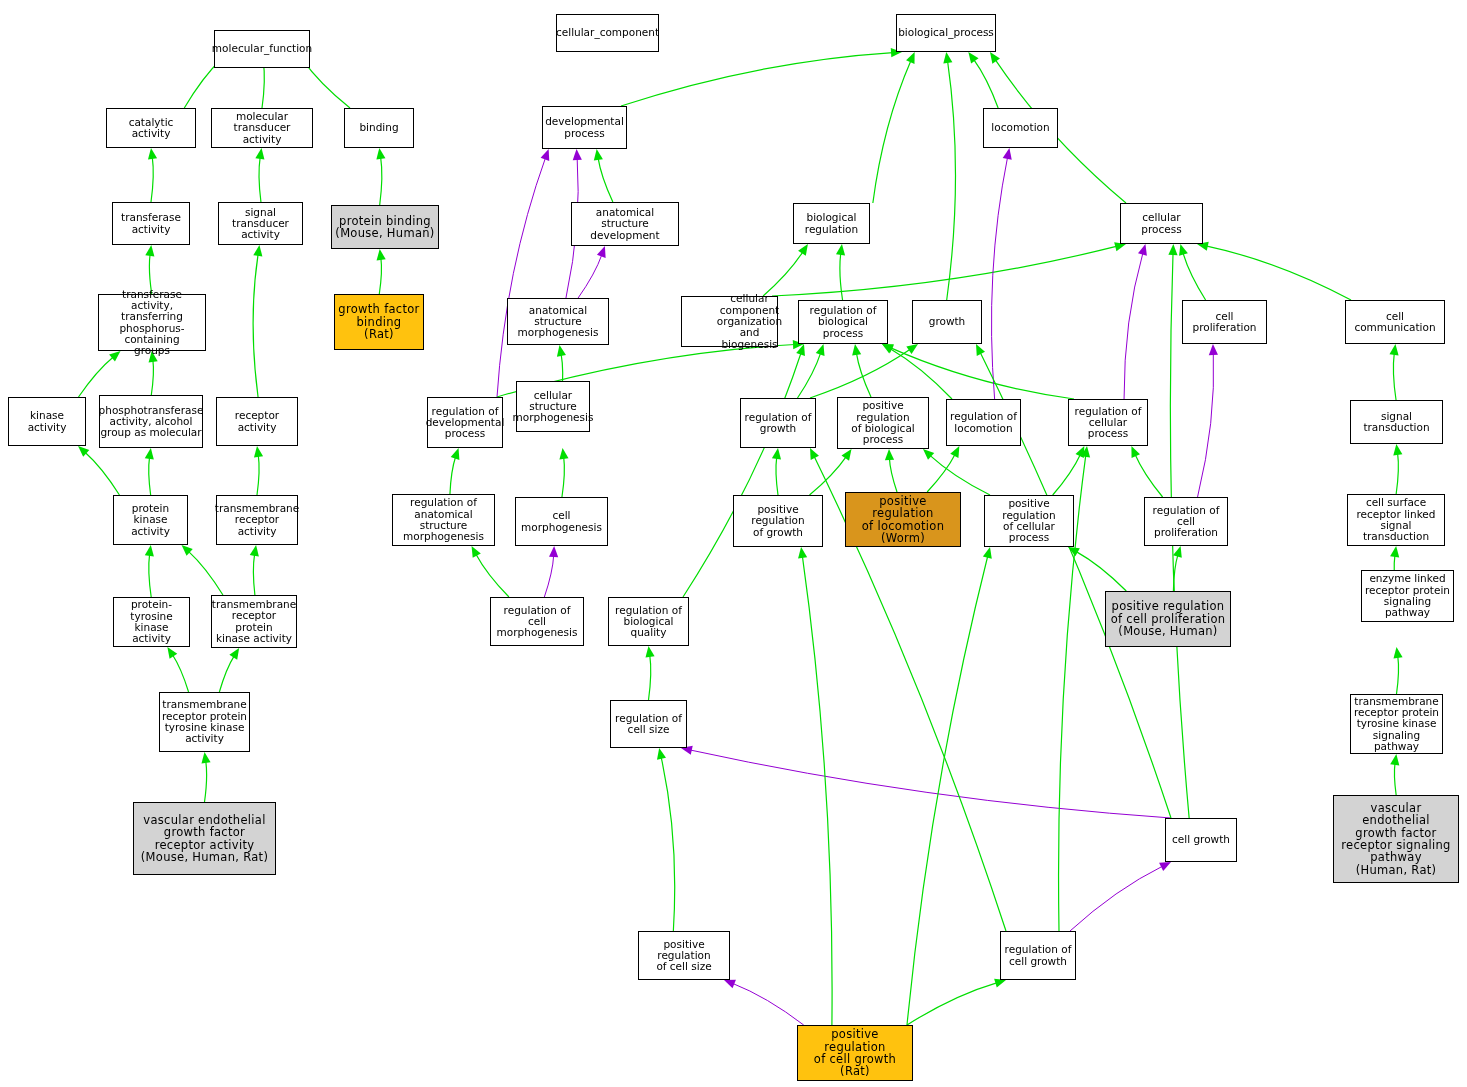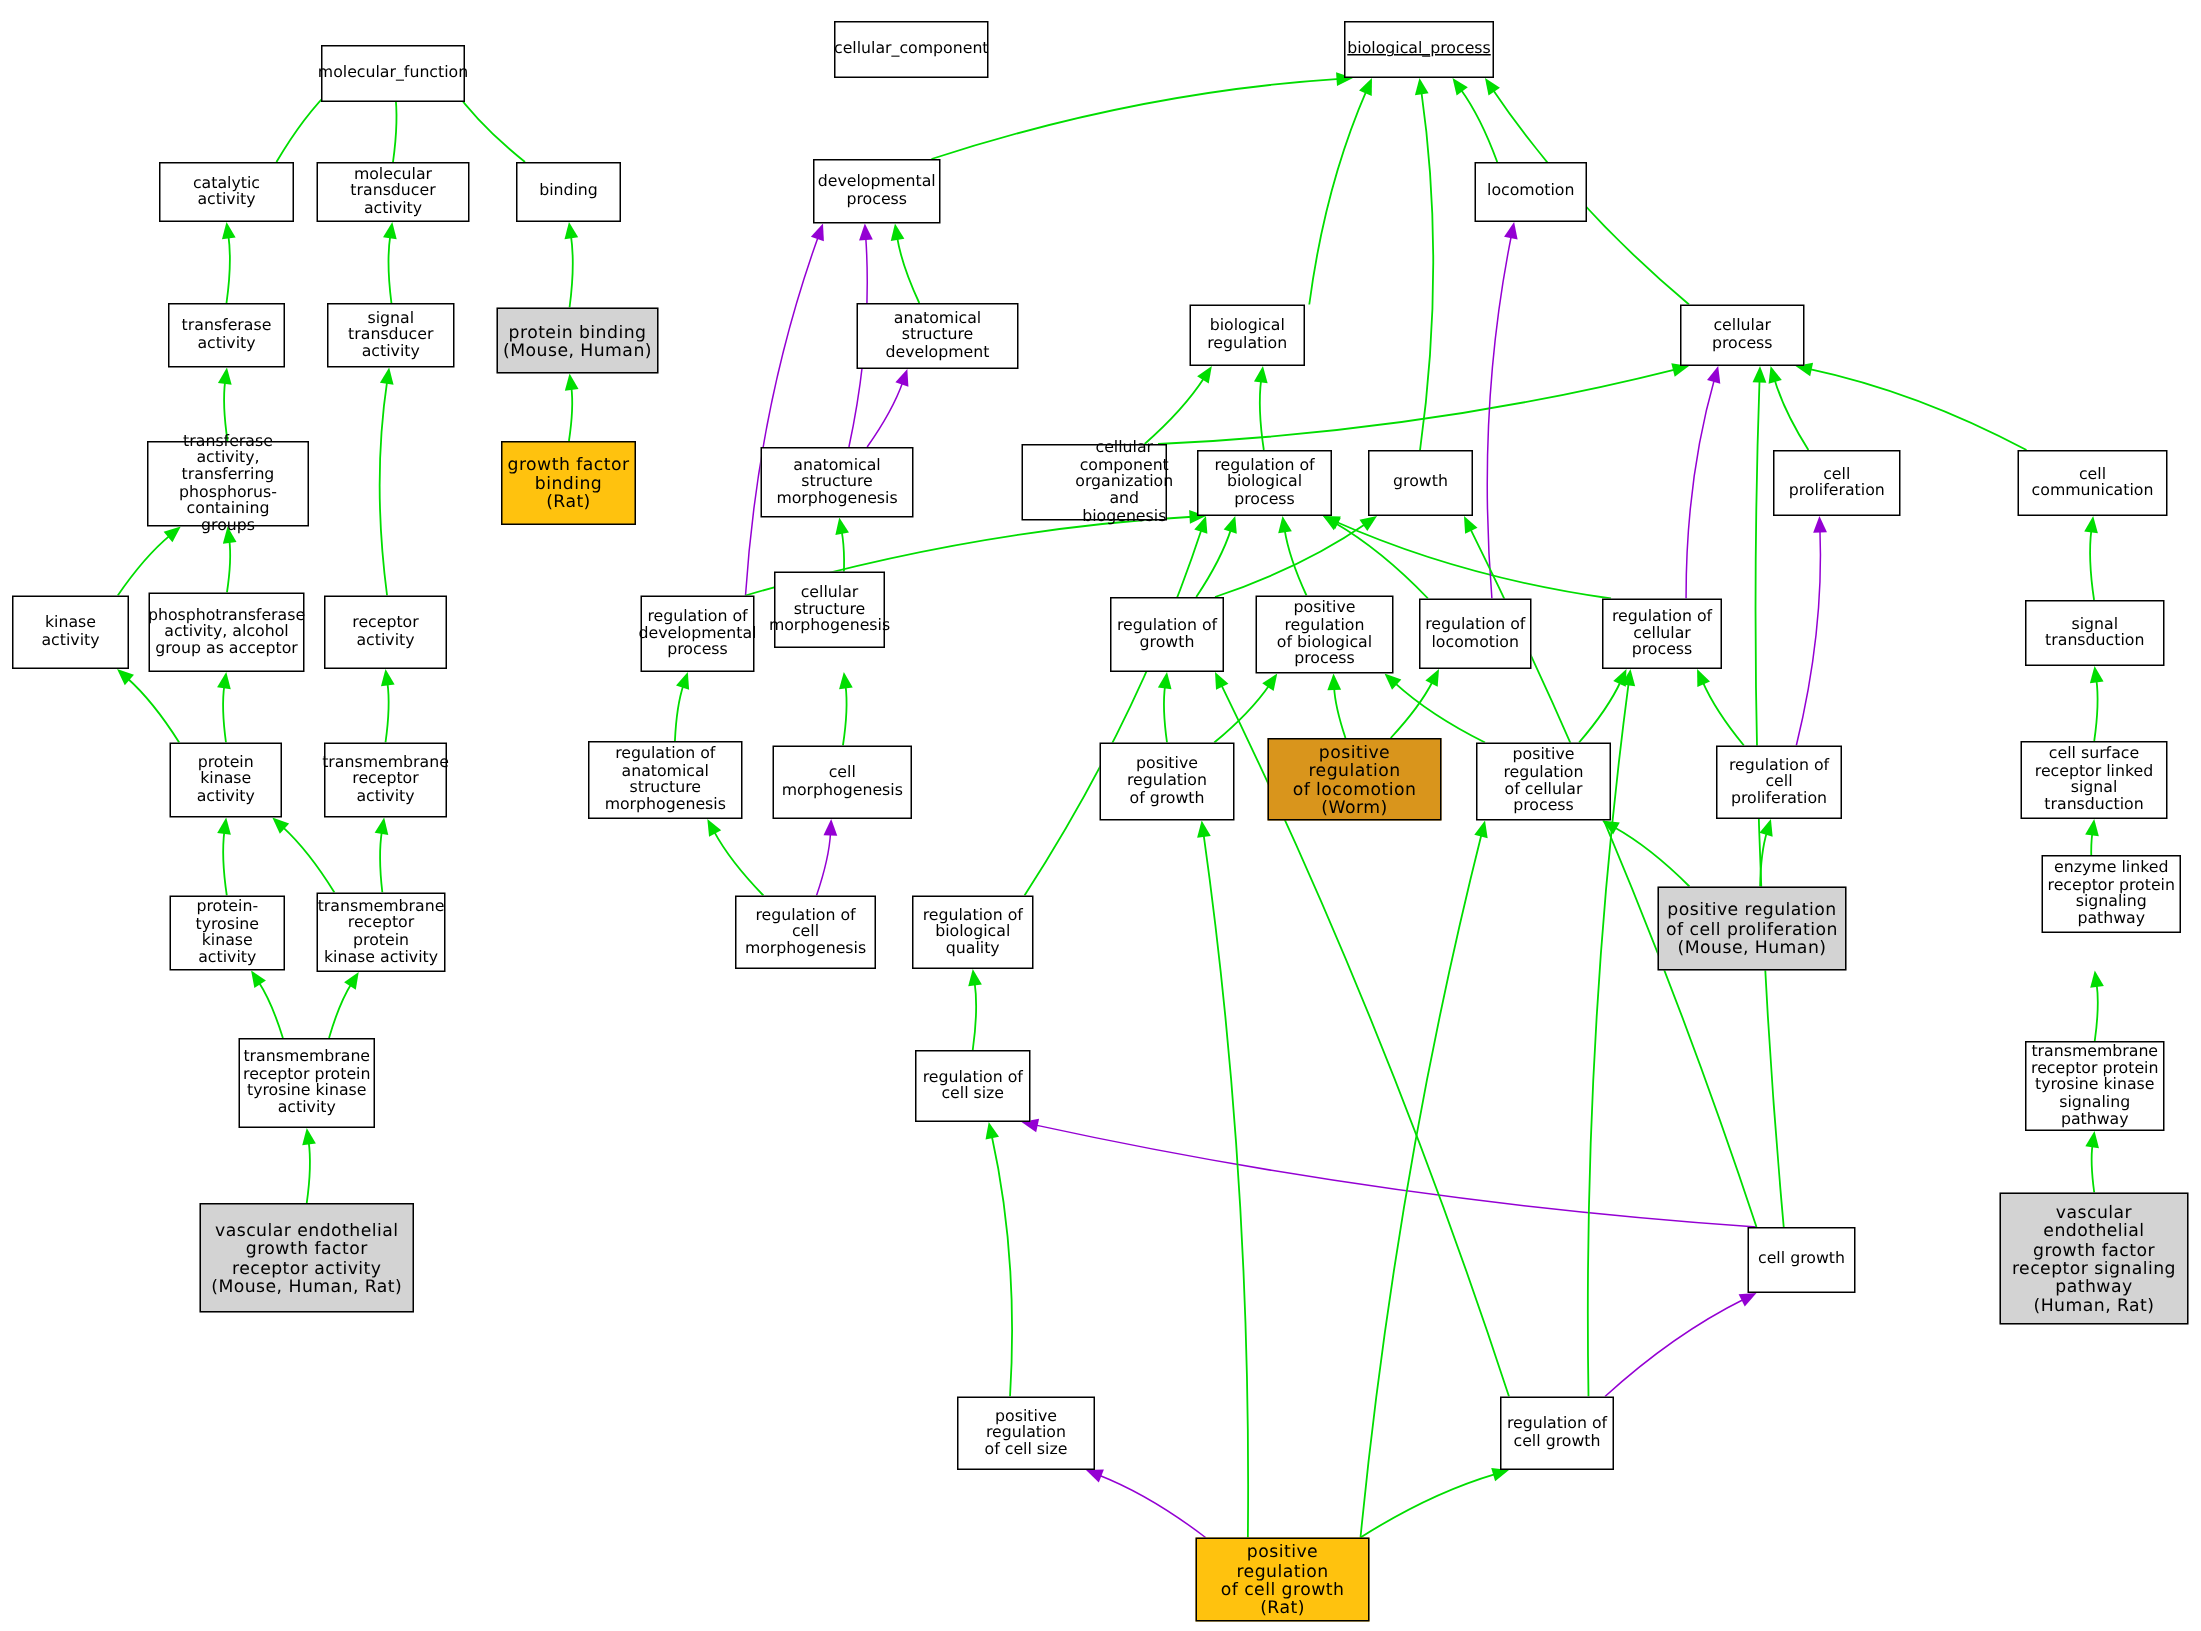--- a/index.html
+++ b/index.html
@@ -185,21 +185,21 @@
       <path d="M 907 1025 Q 953.35 995.57 997.3694786767592 982.5522738272148" fill="none" stroke="#00dd00" stroke-width="1.2"></path>
       <polygon points="1006,980 996.75608056106,987.5306011318079 994.1470895376848,978.7082904458283" fill="#00dd00"></polygon>
       <path d="M 831.9 1025 Q 834.4627489636753 784.8425676399975 802.3502117597876 555.9127420334984" fill="none" stroke="#00dd00" stroke-width="1.2"></path>
       <polygon points="801.1,547 807.183438079084,557.2543542526065 798.0726351115079,558.532348495945" fill="#00dd00"></polygon>
       <path d="M 907 1025 Q 930.7653721164785 782.9205562461668 987.8083182981804 555.7290624535461" fill="none" stroke="#00dd00" stroke-width="1.2"></path>
       <polygon points="990,547 991.7827987295885,558.7890469797086 982.8597571104079,556.5486612400708" fill="#00dd00"></polygon>
     </svg>
   <div id="node-layer">
       <div class="node " style="left: 214px; top: 14px; width: 96px; height: 38px; margin-top: 16px;">molecular_function</div>
       <div class="node " style="left: 556px; top: 14px; width: 103px; height: 38px;">cellular_component</div>
-      <div class="node " style="left: 896px; top: 14px; width: 100px; height: 38px; text-decoration: underline;">biological_process</div>
+      <div class="node " style="left: 896px; top: 14px; width: 100px; height: 38px;">biological_process</div>
       <div class="node " style="left: 106px; top: 108px; width: 90px; height: 40px;">catalytic activity</div>
       <div class="node " style="left: 211px; top: 108px; width: 102px; height: 40px;">molecular transducer
 activity</div>
       <div class="node " style="left: 344px; top: 108px; width: 70px; height: 40px;">binding</div>
       <div class="node " style="left: 542px; top: 106px; width: 85px; height: 43px;">developmental
 process</div>
       <div class="node " style="left: 983px; top: 108px; width: 75px; height: 40px;">locomotion</div>
       <div class="node " style="left: 112px; top: 202px; width: 78px; height: 43px;">transferase
 activity</div>
       <div class="node " style="left: 218px; top: 202px; width: 85px; height: 43px;">signal transducer
@@ -223,21 +223,21 @@
 organization
 and biogenesis</div>
       <div class="node " style="left: 798px; top: 300px; width: 90px; height: 44px;">regulation of
 biological process</div>
       <div class="node " style="left: 912px; top: 300px; width: 70px; height: 44px;">growth</div>
       <div class="node " style="left: 1182px; top: 300px; width: 85px; height: 44px;">cell proliferation</div>
       <div class="node " style="left: 1345px; top: 300px; width: 100px; height: 44px;">cell communication</div>
       <div class="node " style="left: 8px; top: 397px; width: 78px; height: 49px;">kinase activity</div>
       <div class="node " style="left: 99px; top: 395px; width: 104px; height: 53px;">phosphotransferase
 activity, alcohol
-group as acceptor</div>
+group as molecular</div>
       <div class="node " style="left: 216px; top: 397px; width: 82px; height: 49px;">receptor activity</div>
       <div class="node " style="left: 427px; top: 397px; width: 76px; height: 51px;">regulation of
 developmental
 process</div>
       <div class="node " style="left: 516px; top: 381px; width: 74px; height: 51px;">cellular structure
 morphogenesis</div>
       <div class="node " style="left: 740px; top: 398px; width: 76px; height: 50px;">regulation of
 growth</div>
       <div class="node " style="left: 837px; top: 397px; width: 92px; height: 52px;">positive regulation
 of biological

